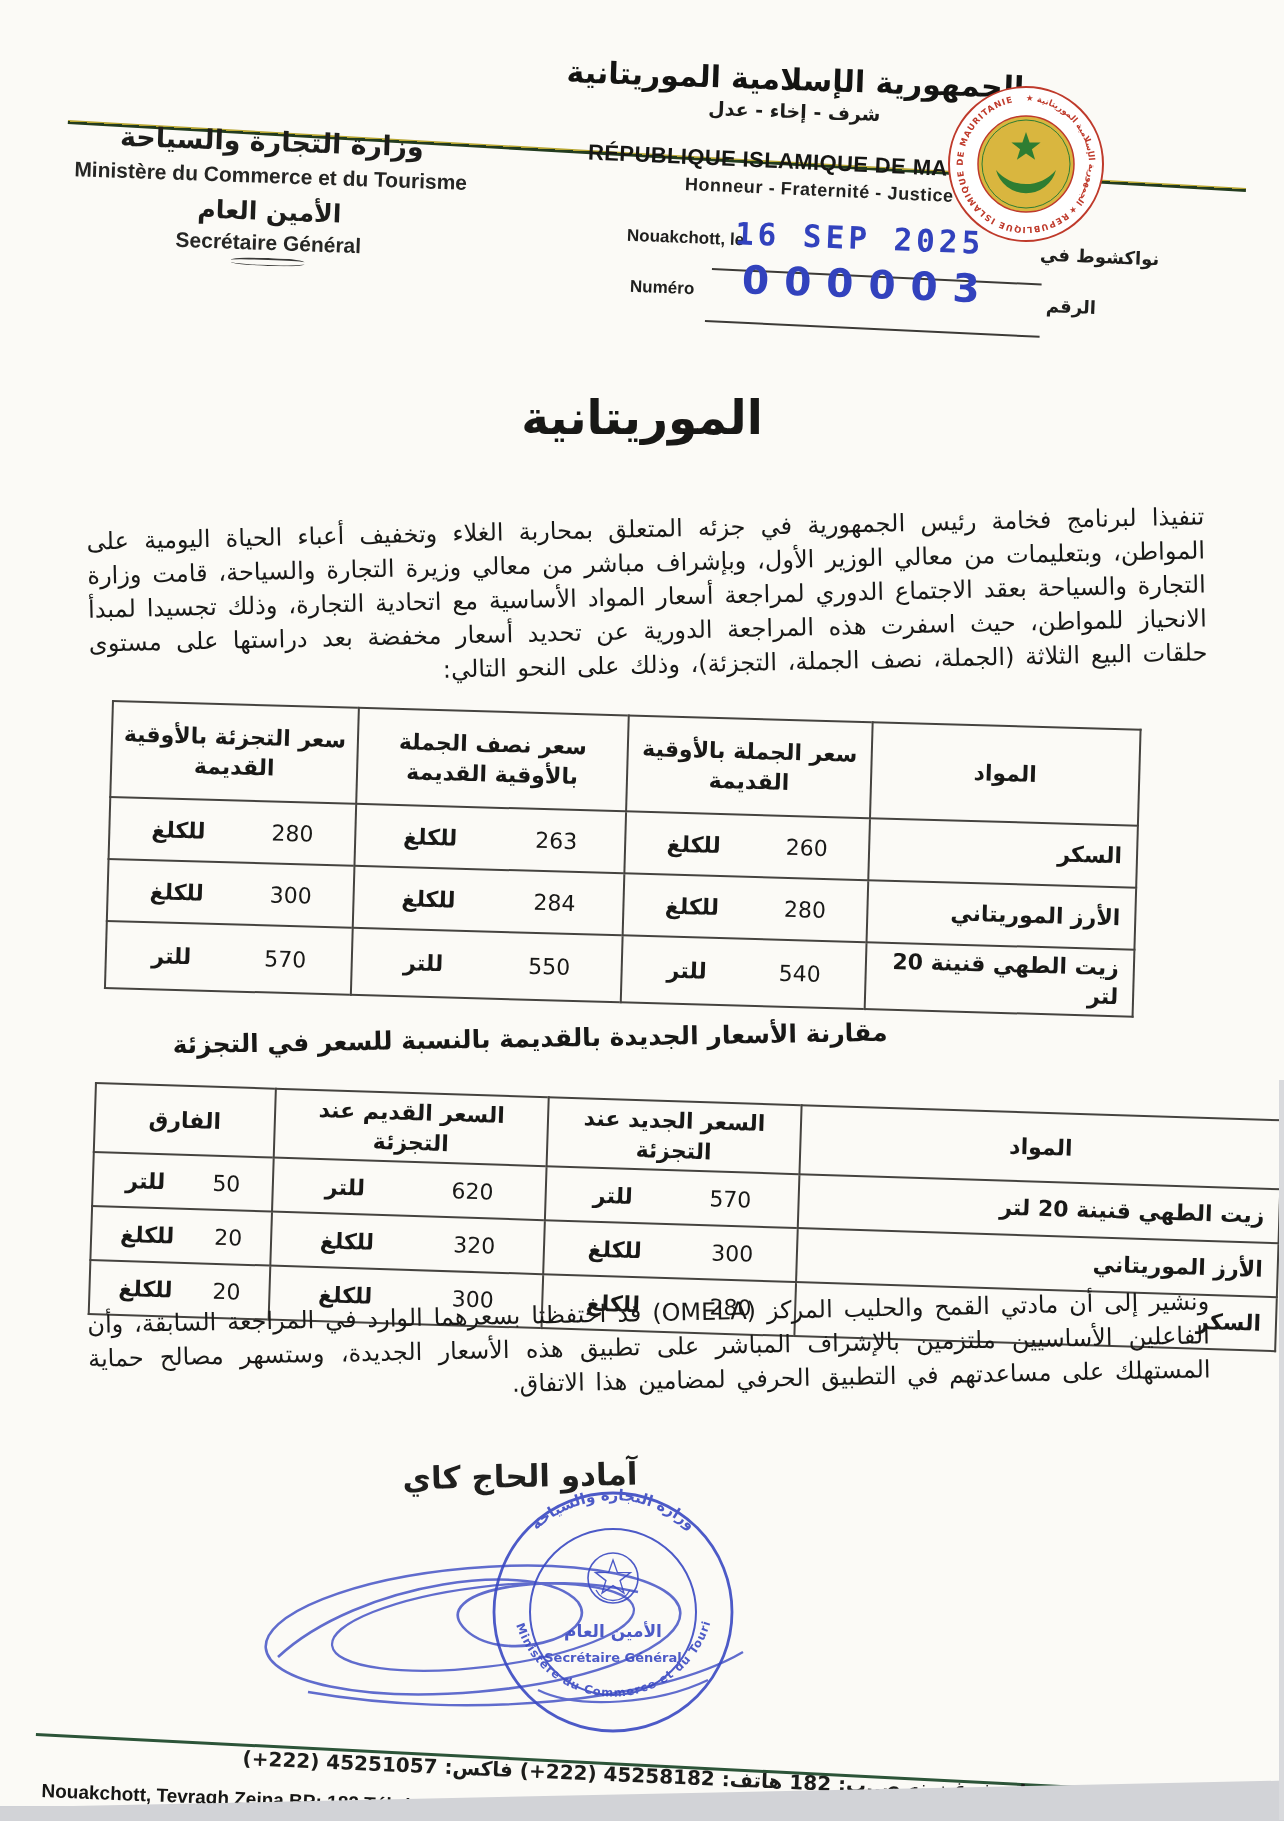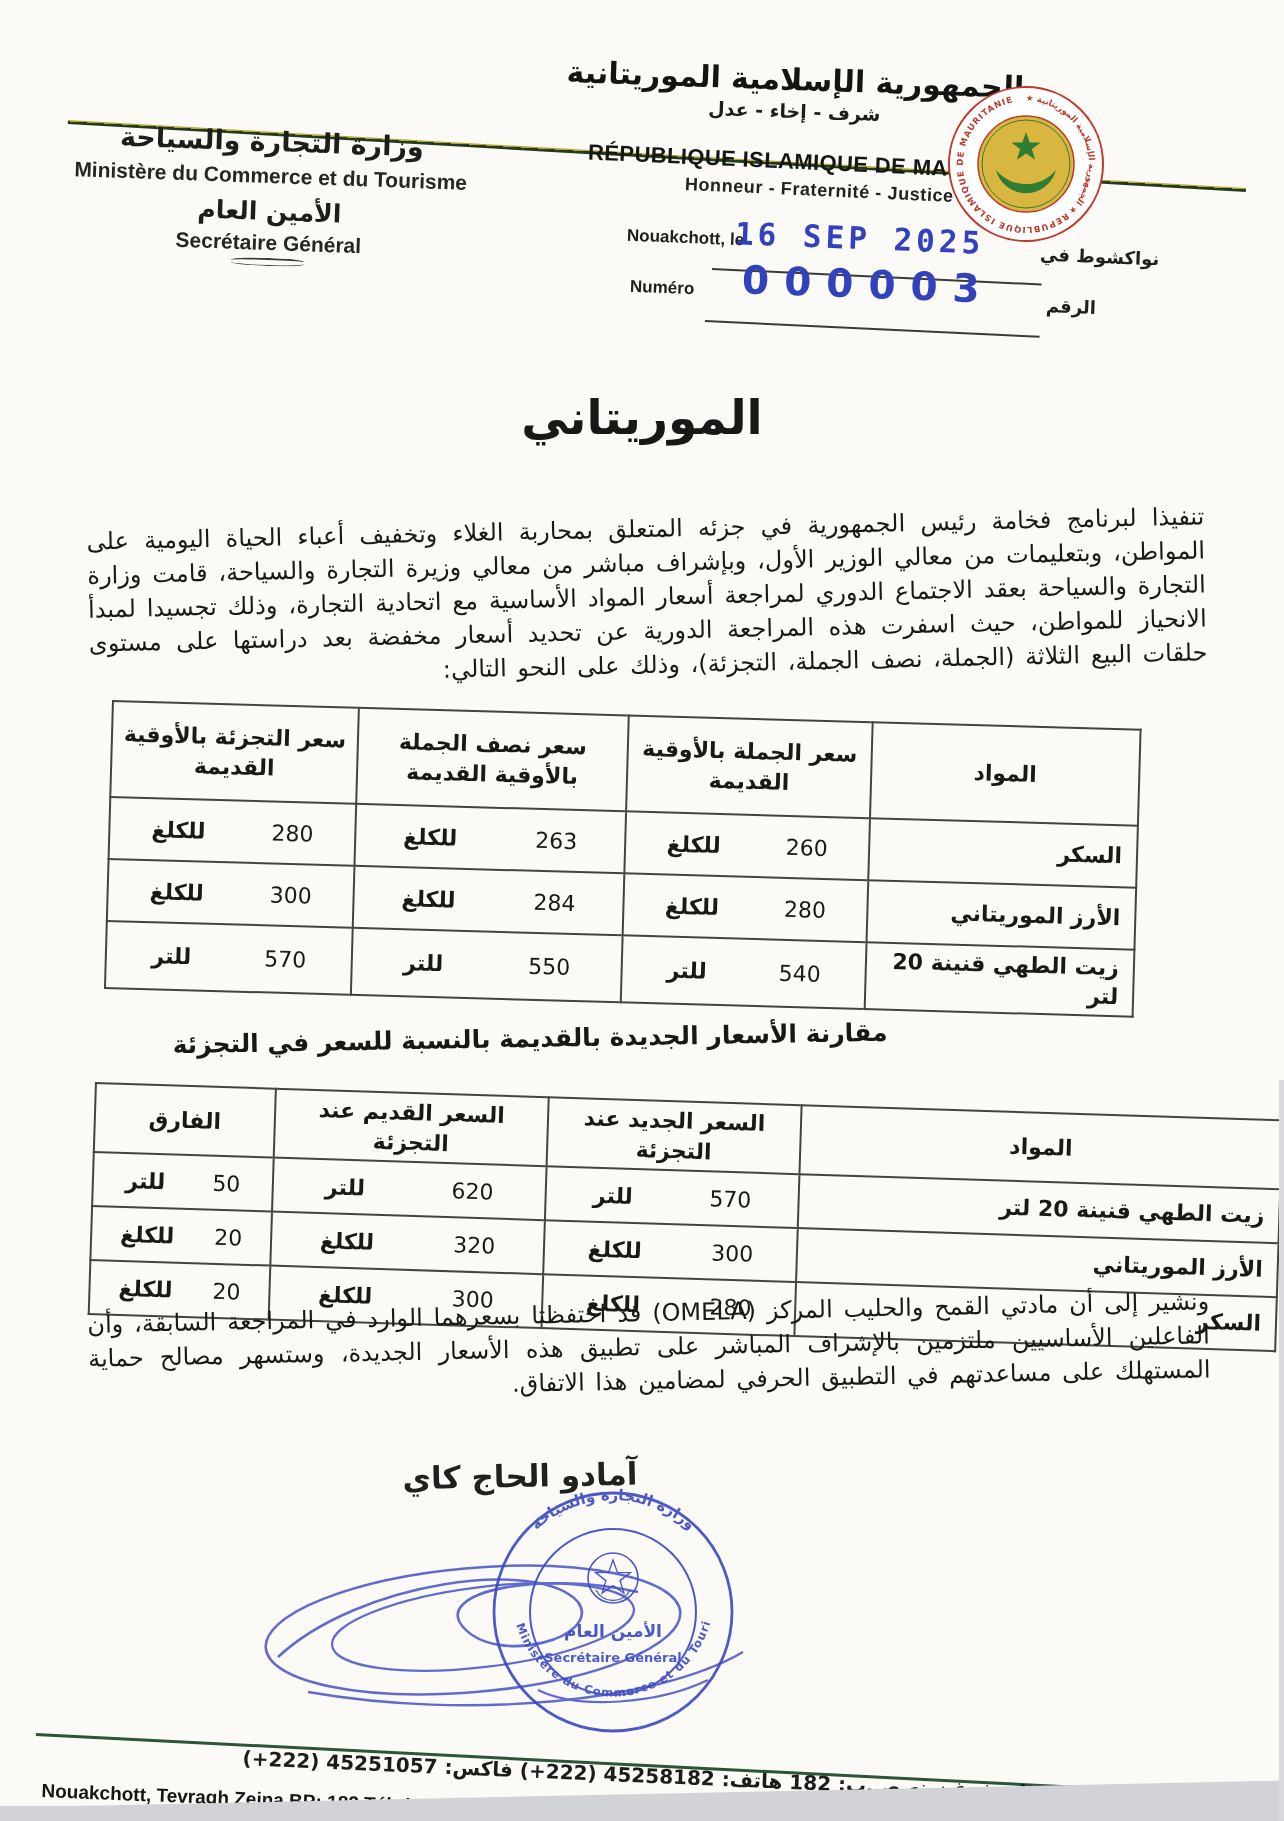--- a/index.html
+++ b/index.html
@@ -122,21 +122,21 @@
   <div class="abs lbl latin" style="left:627px;top:228px;">Nouakchott, le</div>
   <div class="abs fill-line" style="left:712px;top:268px;width:330px;"></div>
   <div class="abs date-stamp stamp-blue">16 SEP 2025</div>
   <div class="abs lbl-ar ar" style="left:1040px;top:246px;">نواكشوط في</div>
 
   <div class="abs lbl latin" style="left:630px;top:278px;">Numéro</div>
   <div class="abs fill-line" style="left:705px;top:320px;width:335px;"></div>
   <div class="abs num-stamp stamp-blue">000003</div>
   <div class="abs lbl-ar ar" style="left:1046px;top:296px;">الرقم</div>
 
-  <div class="abs doc-title ar">الموريتاني</div>
+  <div class="abs doc-title ar">الموريتانية</div>
 
   <div class="abs para intro ar">تنفيذا لبرنامج فخامة رئيس الجمهورية في جزئه المتعلق بمحاربة الغلاء وتخفيف أعباء الحياة اليومية على المواطن، وبتعليمات من معالي الوزير الأول، وبإشراف مباشر من معالي وزيرة التجارة والسياحة، قامت وزارة التجارة والسياحة بعقد الاجتماع الدوري لمراجعة أسعار المواد الأساسية مع اتحادية التجارة، وذلك تجسيدا لمبدأ الانحياز للمواطن، حيث اسفرت هذه المراجعة الدورية عن تحديد أسعار مخفضة بعد دراستها على مستوى حلقات البيع الثلاثة (الجملة، نصف الجملة، التجزئة)، وذلك على النحو التالي:</div>
 
   <div class="abs t1">
     <table dir="rtl">
       <thead>
         <tr>
           <th style="width:250px;">المواد</th>
           <th style="width:226px;">سعر الجملة بالأوقية القديمة</th>
           <th style="width:252px;">سعر نصف الجملة بالأوقية القديمة</th>

